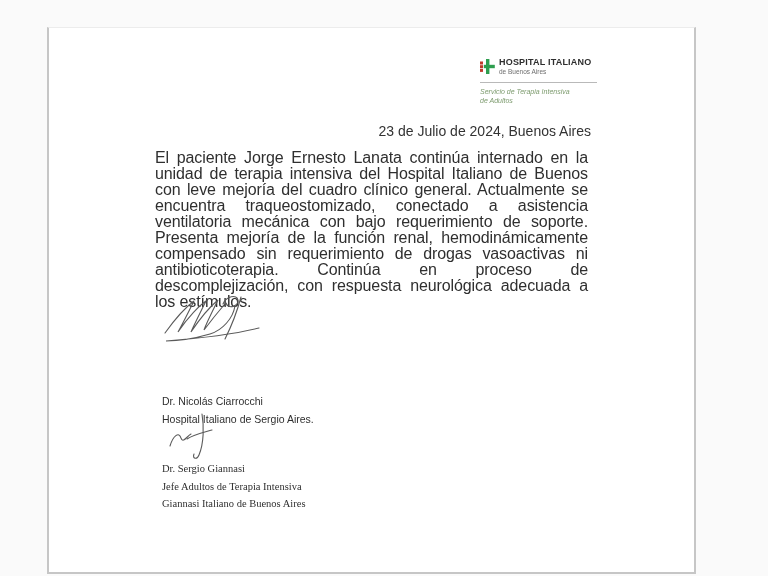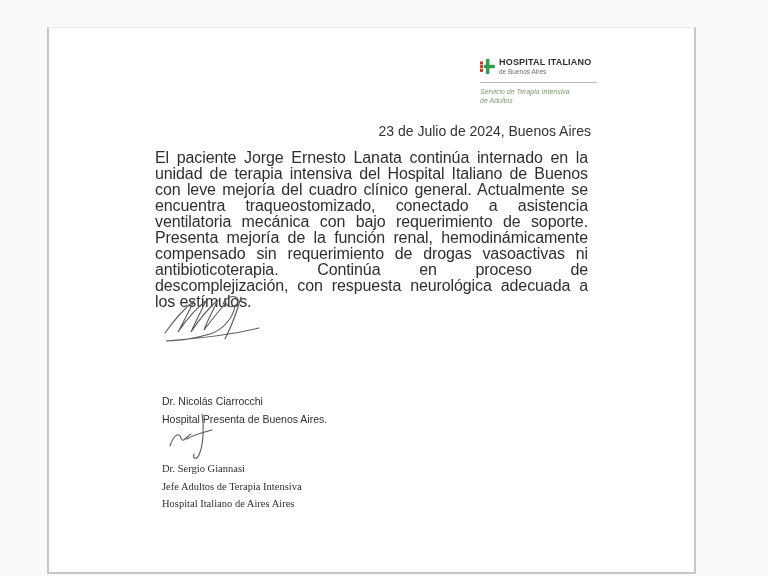--- a/index.html
+++ b/index.html
@@ -108,31 +108,31 @@
       <svg width="115" height="60" viewBox="0 0 115 60">
         <path d="M6,47 C16,33 27,21 35,15 C29,27 23,39 19,46 C29,31 41,19 47,15 C41,27 35,39 32,46 C42,31 53,19 59,14 C53,26 47,38 45,44 C51,36 59,26 65,19"></path>
         <path d="M64,18 C67,10 78,8 79,14 C80,20 69,24 67,17"></path>
         <path d="M76,20 C74,32 64,44 51,48 C37,52 18,55 7,55 C32,53 72,49 100,42"></path>
         <path d="M82,11 C78,26 71,43 66,53"></path>
       </svg>
     </div>
 
     <div class="sig-block sig-block-1">
       <div>Dr. Nicolás Ciarrocchi</div>
-      <div>Hospital Presenta de Buenos Aires.</div>
+      <div>Hospital Italiano de Sergio Aires.</div>
     </div>
 
     <div class="sig-scribble sig-scribble-2">
       <svg width="62" height="55" viewBox="0 0 62 55">
         <path d="M8,37 C11,27 17,22 19,29 C21,35 25,27 29,25"></path>
         <path d="M40,5 C42,17 42,34 37,46 C35,51 30,50 32,45"></path>
         <path d="M25,30 C31,26 43,23 50,21"></path>
       </svg>
     </div>
 
     <div class="sig-block sig-block-2">
       <div>Dr. Sergio Giannasi</div>
       <div>Jefe Adultos de Terapia Intensiva</div>
-      <div>Hospital Italiano de Aires Aires</div>
+      <div>Giannasi Italiano de Buenos Aires</div>
     </div>
 
   </div>
 </div>
 
 </body></html>

